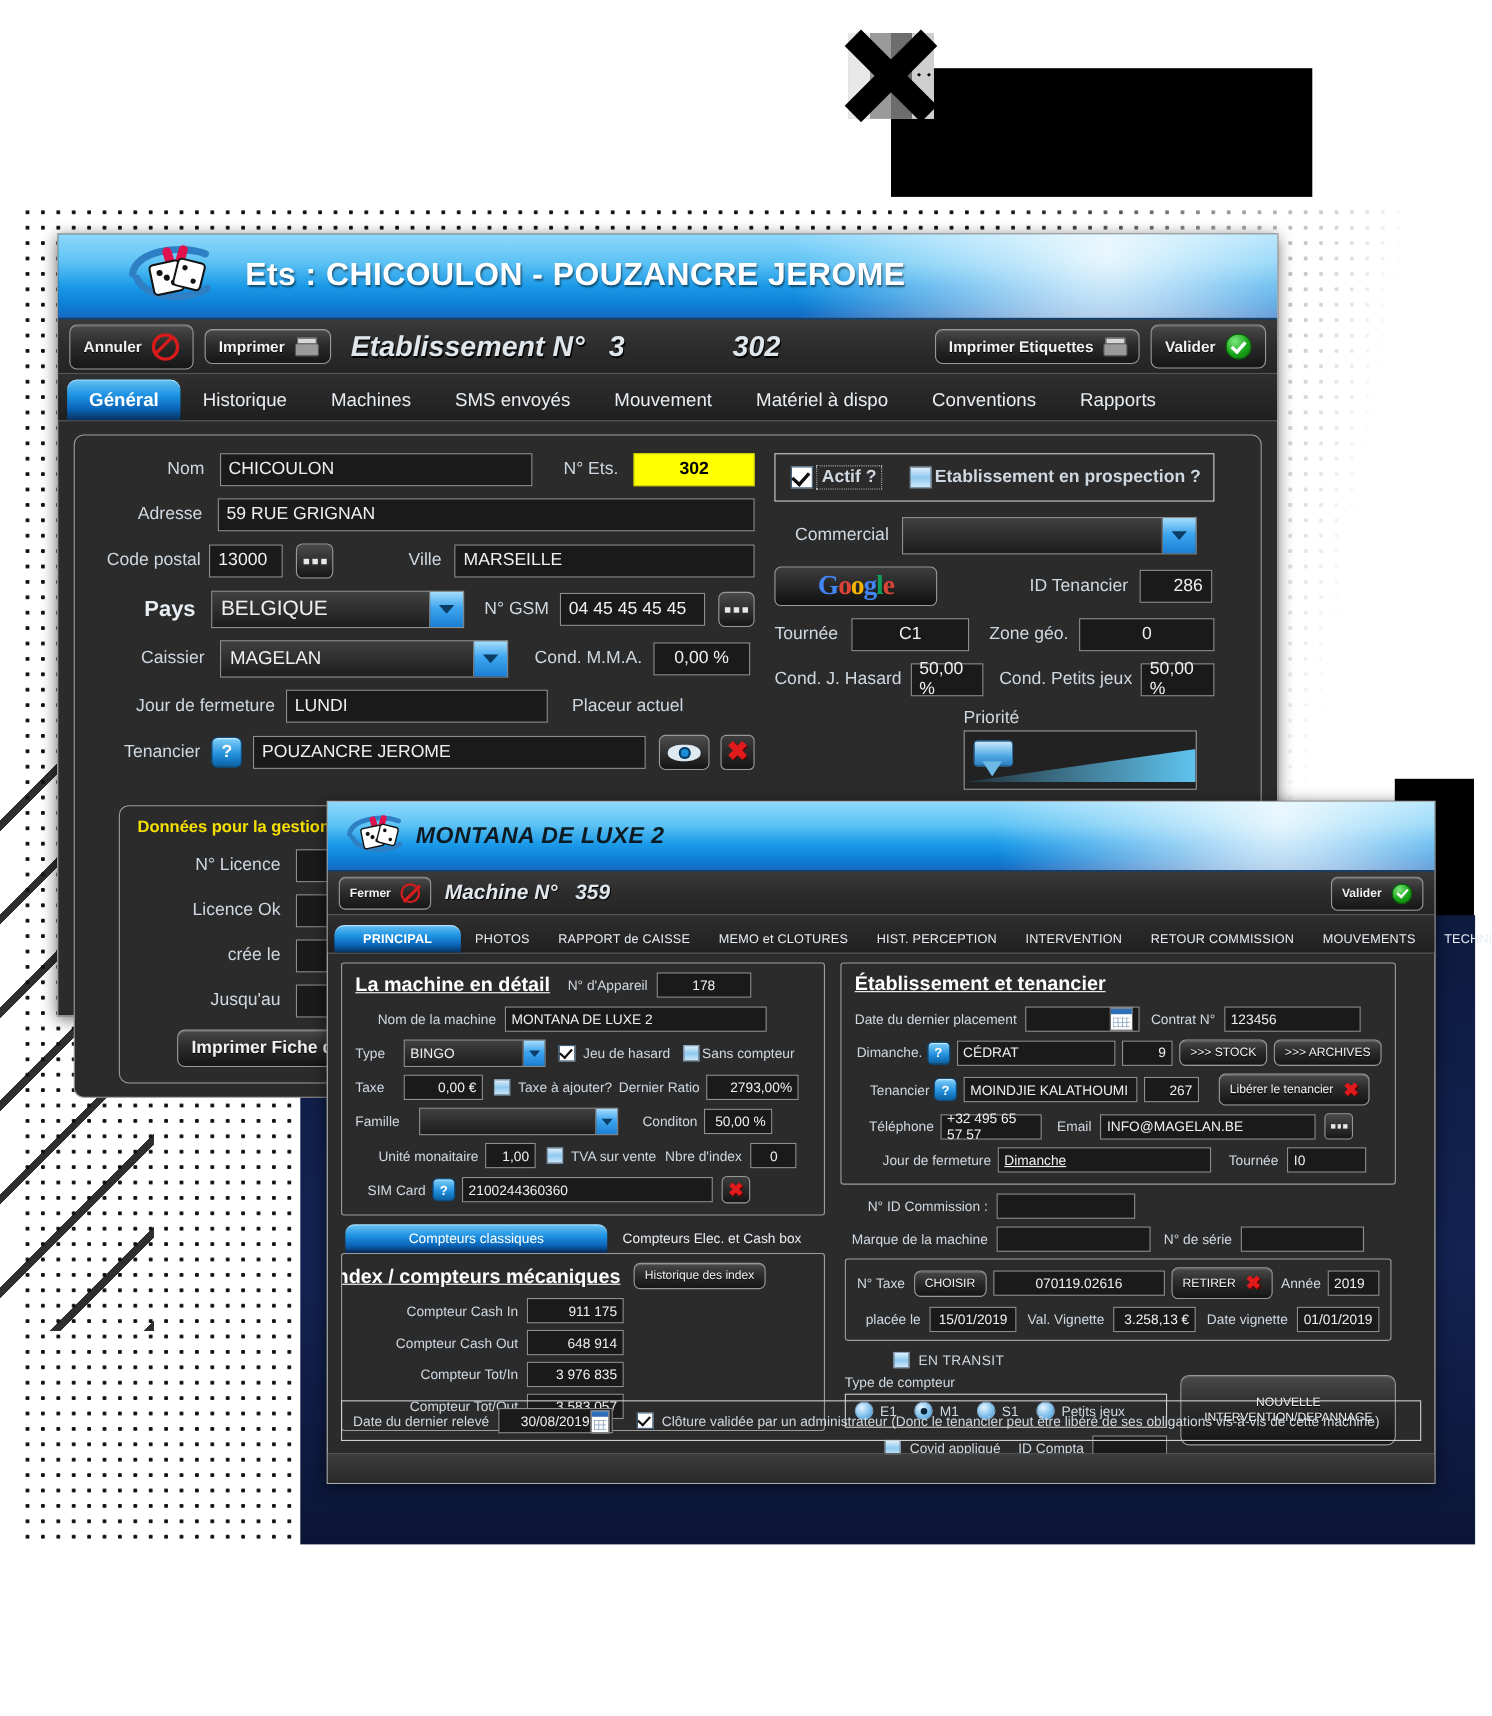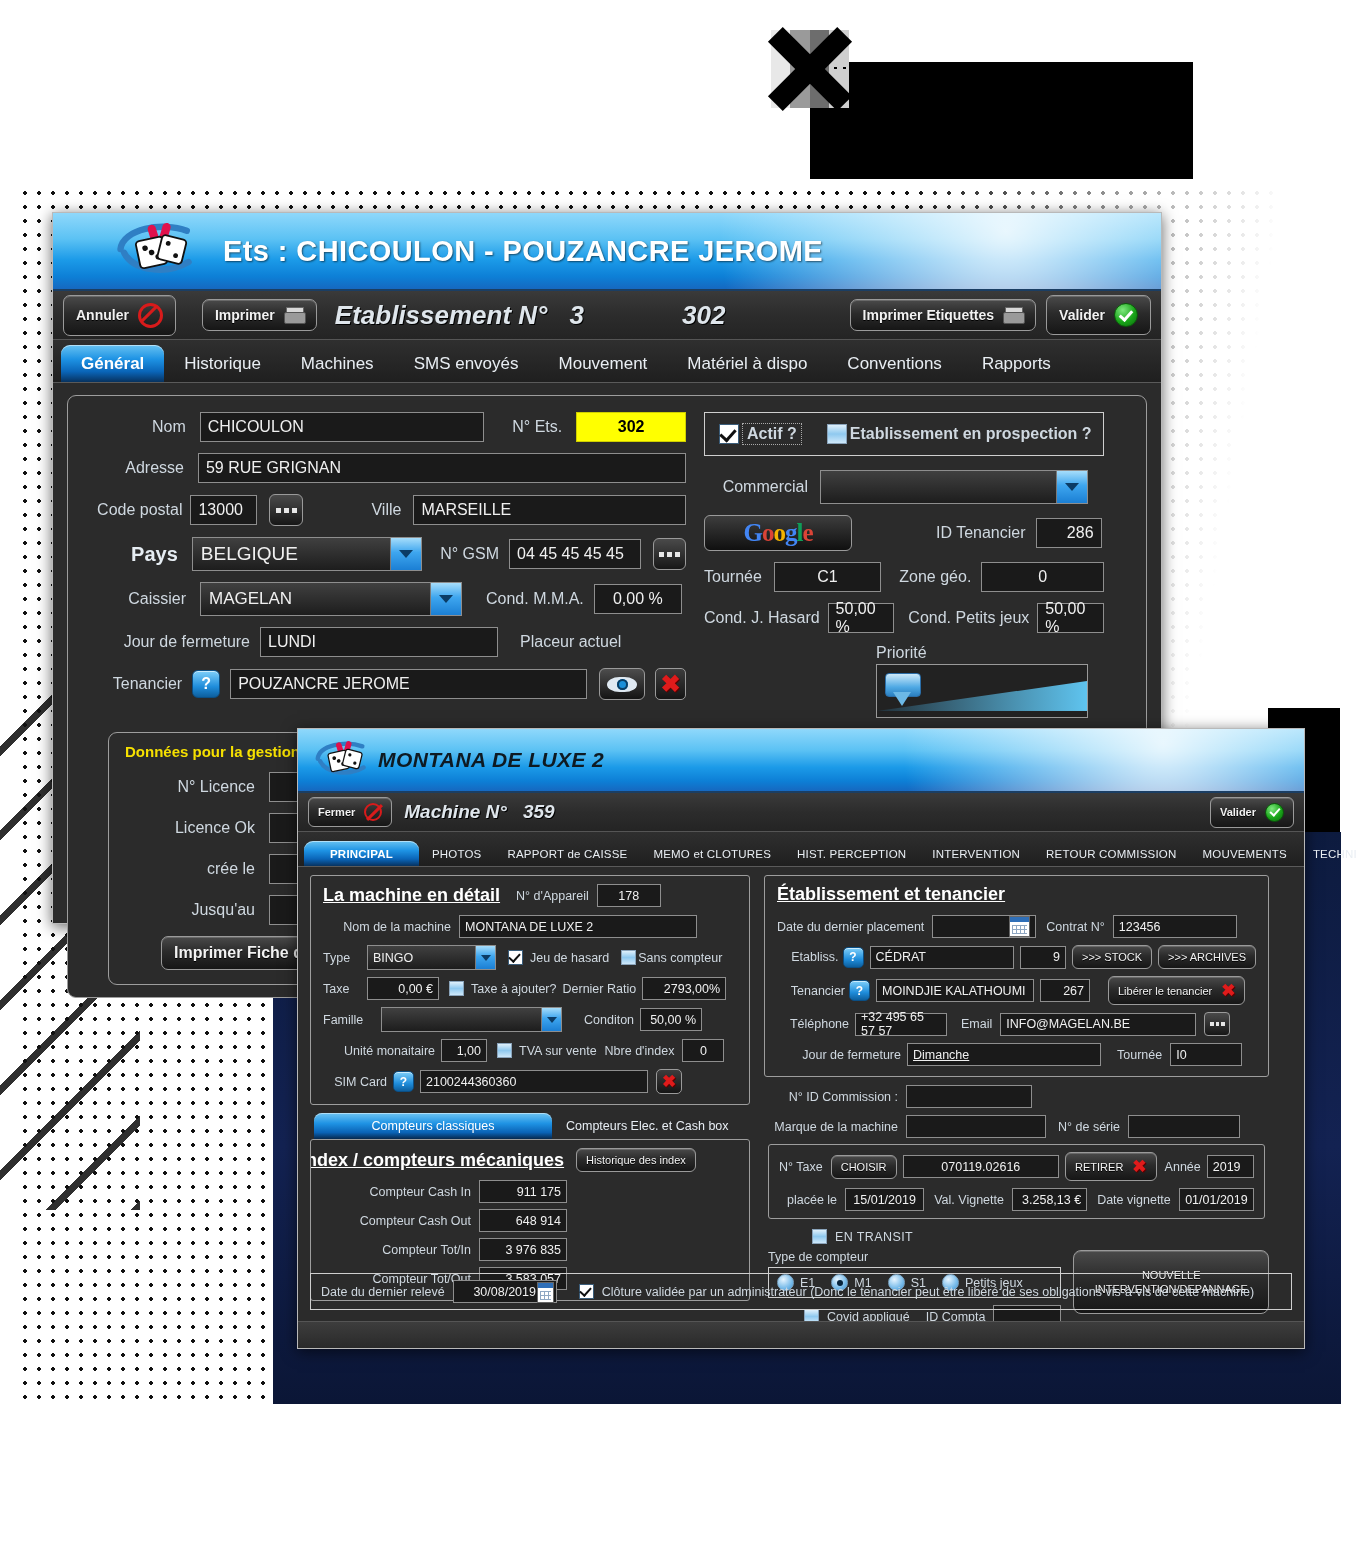--- a/index.html
+++ b/index.html
@@ -302,21 +302,21 @@
       </g>
     </svg>
     <div class="title-text">Ets : CHICOULON - POUZANCRE JEROME</div>
   </div>
 
   <div class="toolbar">
     <div class="btn">
       <span>Annuler</span>
       <span class="noicon"></span>
     </div>
-    <div class="btn" style="margin-left:26px;">
+    <div class="btn" style="margin-left:10px;">
       <span>Imprimer</span>
       <span class="printer"></span>
     </div>
     <div class="tb-title">Etablissement N°</div>
     <div class="tb-num" style="margin-left:22px;">3</div>
     <div class="tb-num" style="margin-left:98px;">302</div>
     <div class="spacer"></div>
     <div class="btn">
       <span>Imprimer Etiquettes</span>
       <span class="printer"></span>
@@ -529,21 +529,21 @@
   </div>
 
   <div style="display:flex;padding:8px 12px 0;gap:14px;">
 
     <div style="width:440px;">
 
       <div class="panel sq" style="margin:0;padding:8px 12px 10px;">
         <div style="display:flex;align-items:center;">
           <span class="sect-title sm" style="margin:0;">La machine en détail</span>
           <span class="lbl sm" style="margin-left:16px;">N° d'Appareil</span>
-          <span class="inp sm center" style="width:64px;margin-left:8px;">178</span>
+          <span class="inp sm center" style="width:86px;margin-left:8px;">178</span>
         </div>
         <div class="row" style="margin:8px 0 7px;">
           <span class="lbl sm" style="width:128px;text-align:right;padding-right:8px;">Nom de la machine</span>
           <span class="inp sm" style="width:238px;">MONTANA DE LUXE 2</span>
         </div>
         <div class="row" style="margin-bottom:7px;">
           <span class="lbl sm" style="width:44px;">Type</span>
           <span class="sel sm" style="width:122px;">
             <span>BINGO</span>
             <span class="arrow">
@@ -625,21 +625,21 @@
         <div class="sect-title sm">Établissement et tenancier</div>
         <div class="row" style="margin-bottom:7px;">
           <span class="lbl sm">Date du dernier placement</span>
           <span class="inp sm" style="width:104px;margin-left:8px;justify-content:flex-end;">
               <span class="cal"></span>
             </span>
           <span class="lbl sm" style="margin-left:10px;">Contrat N°</span>
           <span class="inp sm" style="width:124px;margin-left:8px;">123456</span>
         </div>
         <div class="row" style="margin-bottom:7px;">
-          <span class="lbl sm" style="width:68px;text-align:right;padding-right:4px;">Etabliss.</span>
+          <span class="lbl sm" style="width:68px;text-align:right;padding-right:4px;">Dimanche.</span>
           <span class="qmark sm">?</span>
           <span class="inp sm" style="width:158px;margin-left:6px;">CÉDRAT</span>
           <span class="inp sm right" style="width:50px;margin-left:6px;">9</span>
           <span class="btn sm plain" style="margin-left:6px;">&gt;&gt;&gt; STOCK</span>
           <span class="btn sm plain" style="margin-left:6px;">&gt;&gt;&gt; ARCHIVES</span>
         </div>
         <div class="row" style="margin-bottom:7px;">
           <span class="lbl sm" style="width:68px;text-align:right;padding-right:4px;">Tenancier</span>
           <span class="qmark sm">?</span>
           <span class="inp sm" style="width:158px;margin-left:6px;">MOINDJIE KALATHOUMI</span>

